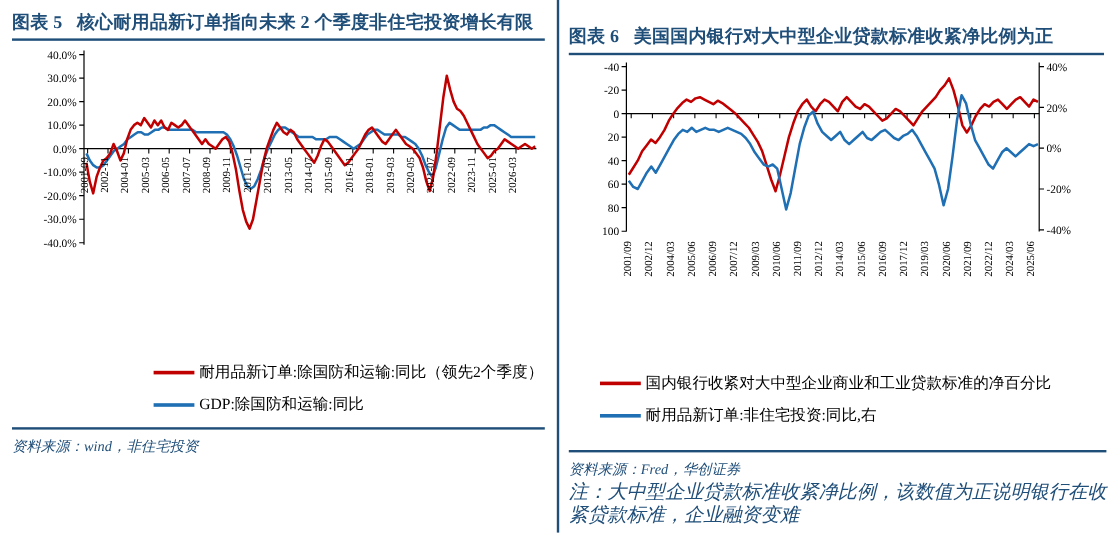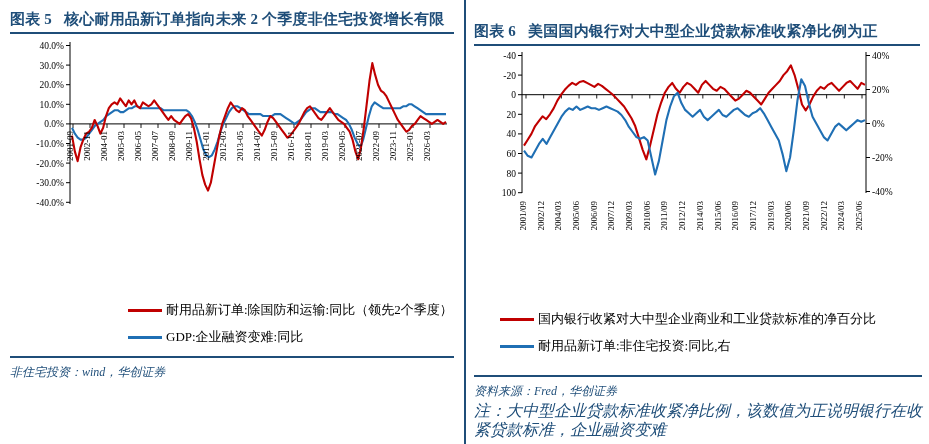--- a/index.html
+++ b/index.html
@@ -180,27 +180,27 @@
       </svg>
     </div>
 
     <div class="legend">
       <div class="legend-row lg-l1">
         <span class="swatch" style="background:#c00000"></span>
         <span class="ltext">耐用品新订单:除国防和运输:同比（领先2个季度）</span>
       </div>
       <div class="legend-row lg-l2">
         <span class="swatch" style="background:#1f6fb4"></span>
-        <span class="ltext">GDP:企业融资变难:同比</span>
+        <span class="ltext">GDP:除国防和运输:同比</span>
       </div>
     </div>
 
     <div class="footer" style="bottom:62px;">
       <div class="foot-rule"></div>
-      <p class="src">非住宅投资：wind，华创证券</p>
+      <p class="src">资料来源：wind，非住宅投资</p>
     </div>
   </div>
 
   <div class="panel right">
 
     <div class="chart-title">
       <span class="title-num">图表 6</span><span>美国国内银行对大中型企业贷款标准收紧净比例为正</span>
     </div>
     <div class="rule"></div>
 

